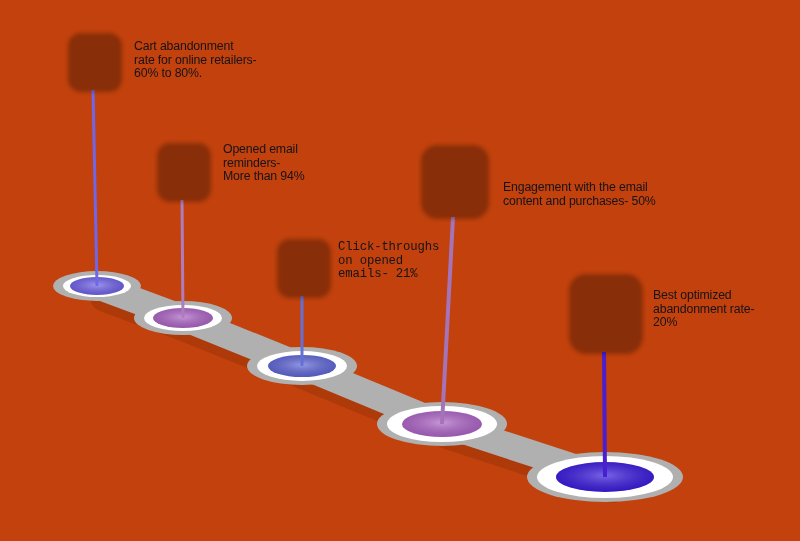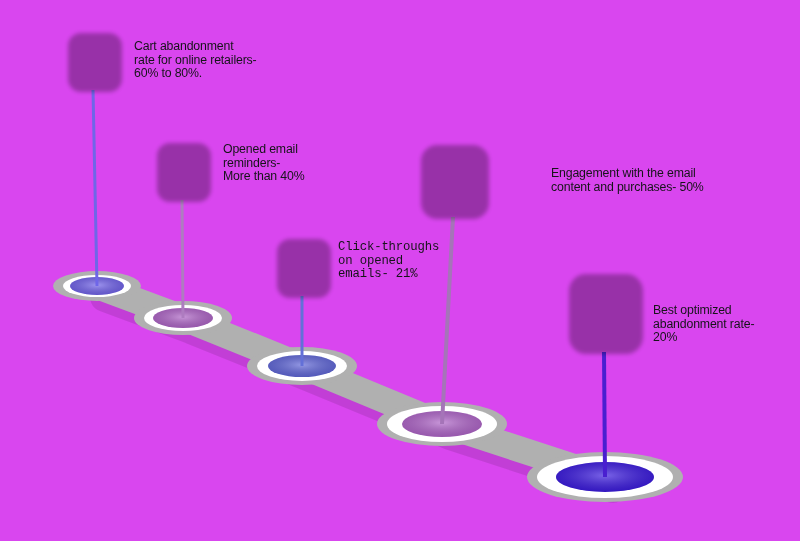--- a/index.html
+++ b/index.html
@@ -10,21 +10,21 @@
   body {
     width: 800px;
     height: 541px;
     overflow: hidden;
     font-family: "Liberation Sans", sans-serif;
   }
   #infographic {
     position: relative;
     width: 800px;
     height: 541px;
-    background: #d946ef;
+    background: #c2410c;
   }
   #stage-svg {
     position: absolute;
     left: 0;
     top: 0;
     width: 800px;
     height: 541px;
   }
   .caption {
     position: absolute;
@@ -150,24 +150,24 @@
         </g>
       </g>
   </svg>
 
   <div>
     <div class="caption" style="left: 134px; top: 40px;">Cart abandonment
 rate for online retailers-
 60% to 80%.</div>
     <div class="caption" style="left: 223px; top: 143px;">Opened email
 reminders-
-More than 40%</div>
+More than 94%</div>
     <div class="caption" style="left: 338px; top: 241px; font-family: Liberation Mono, monospace;">Click-throughs
 on opened
 emails- 21%</div>
-    <div class="caption" style="left: 503px; top: 167px; margin-left: 48px;">Engagement with the email
+    <div class="caption" style="left: 503px; top: 181px;">Engagement with the email
 content and purchases- 50%</div>
-    <div class="caption" style="left: 653px; top: 304px;">Best optimized
+    <div class="caption" style="left: 653px; top: 289px;">Best optimized
 abandonment rate-
 20%</div>
   </div>
 
 </div>
 
 </body></html>

